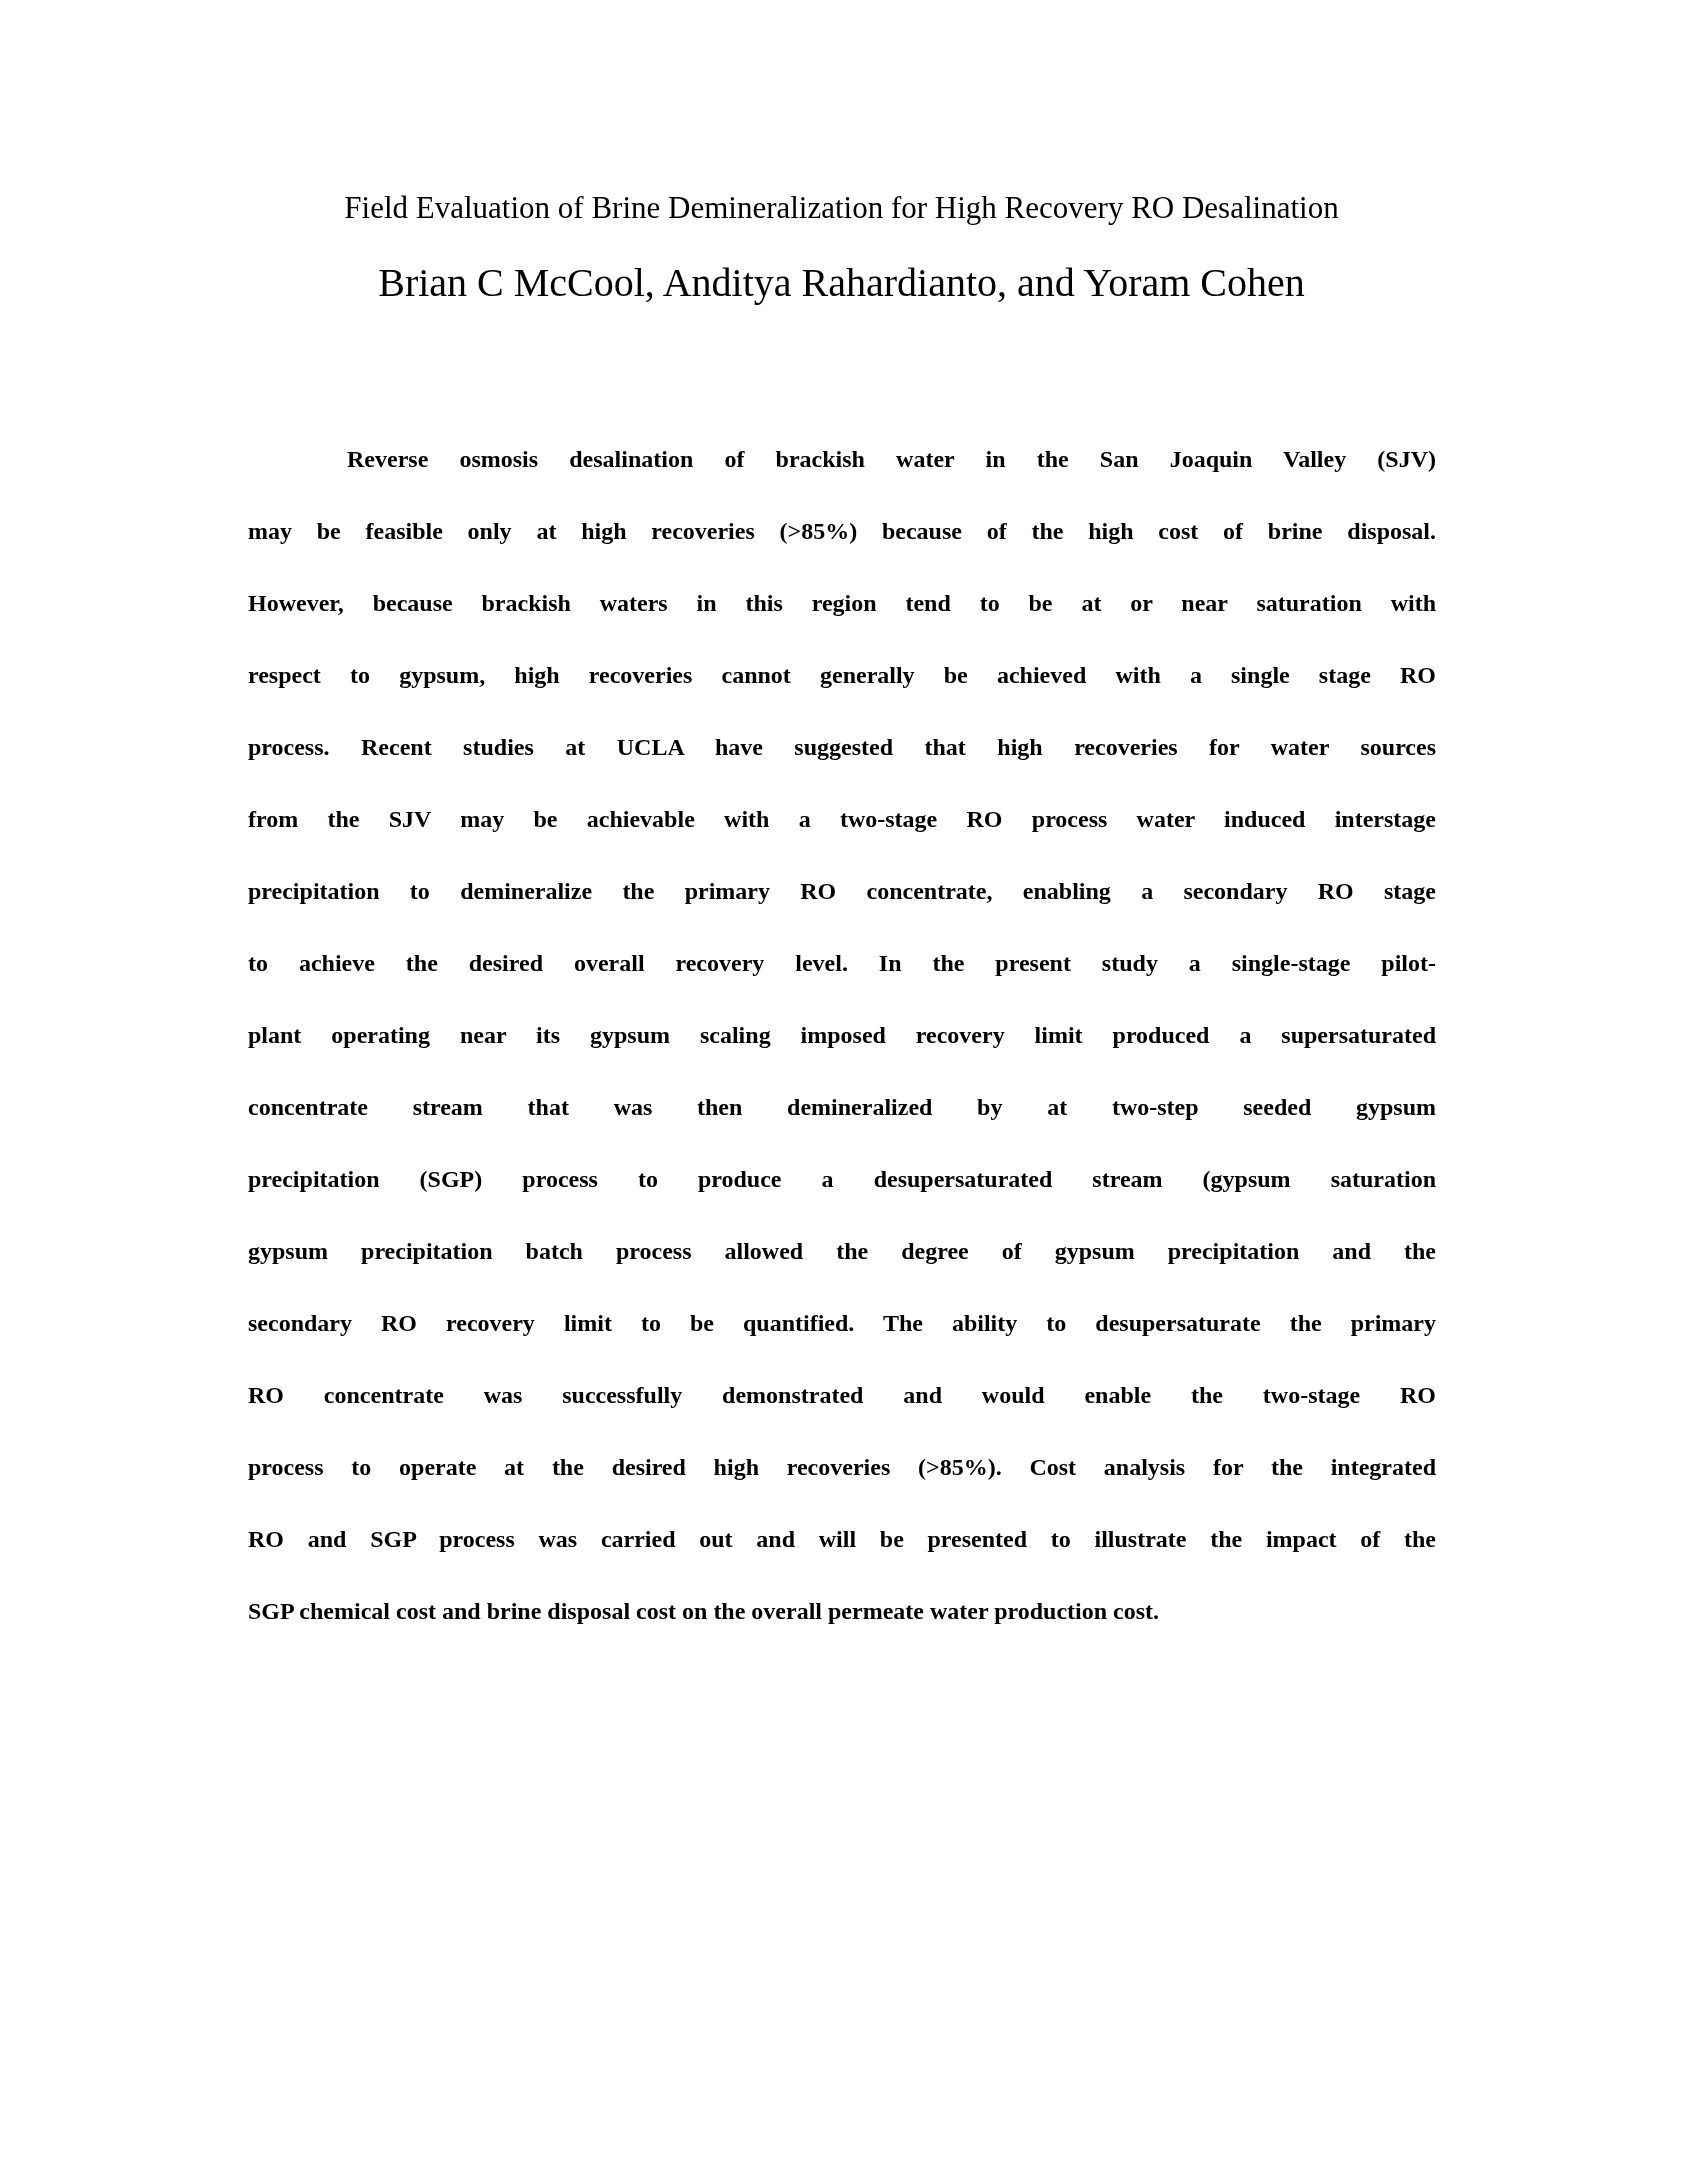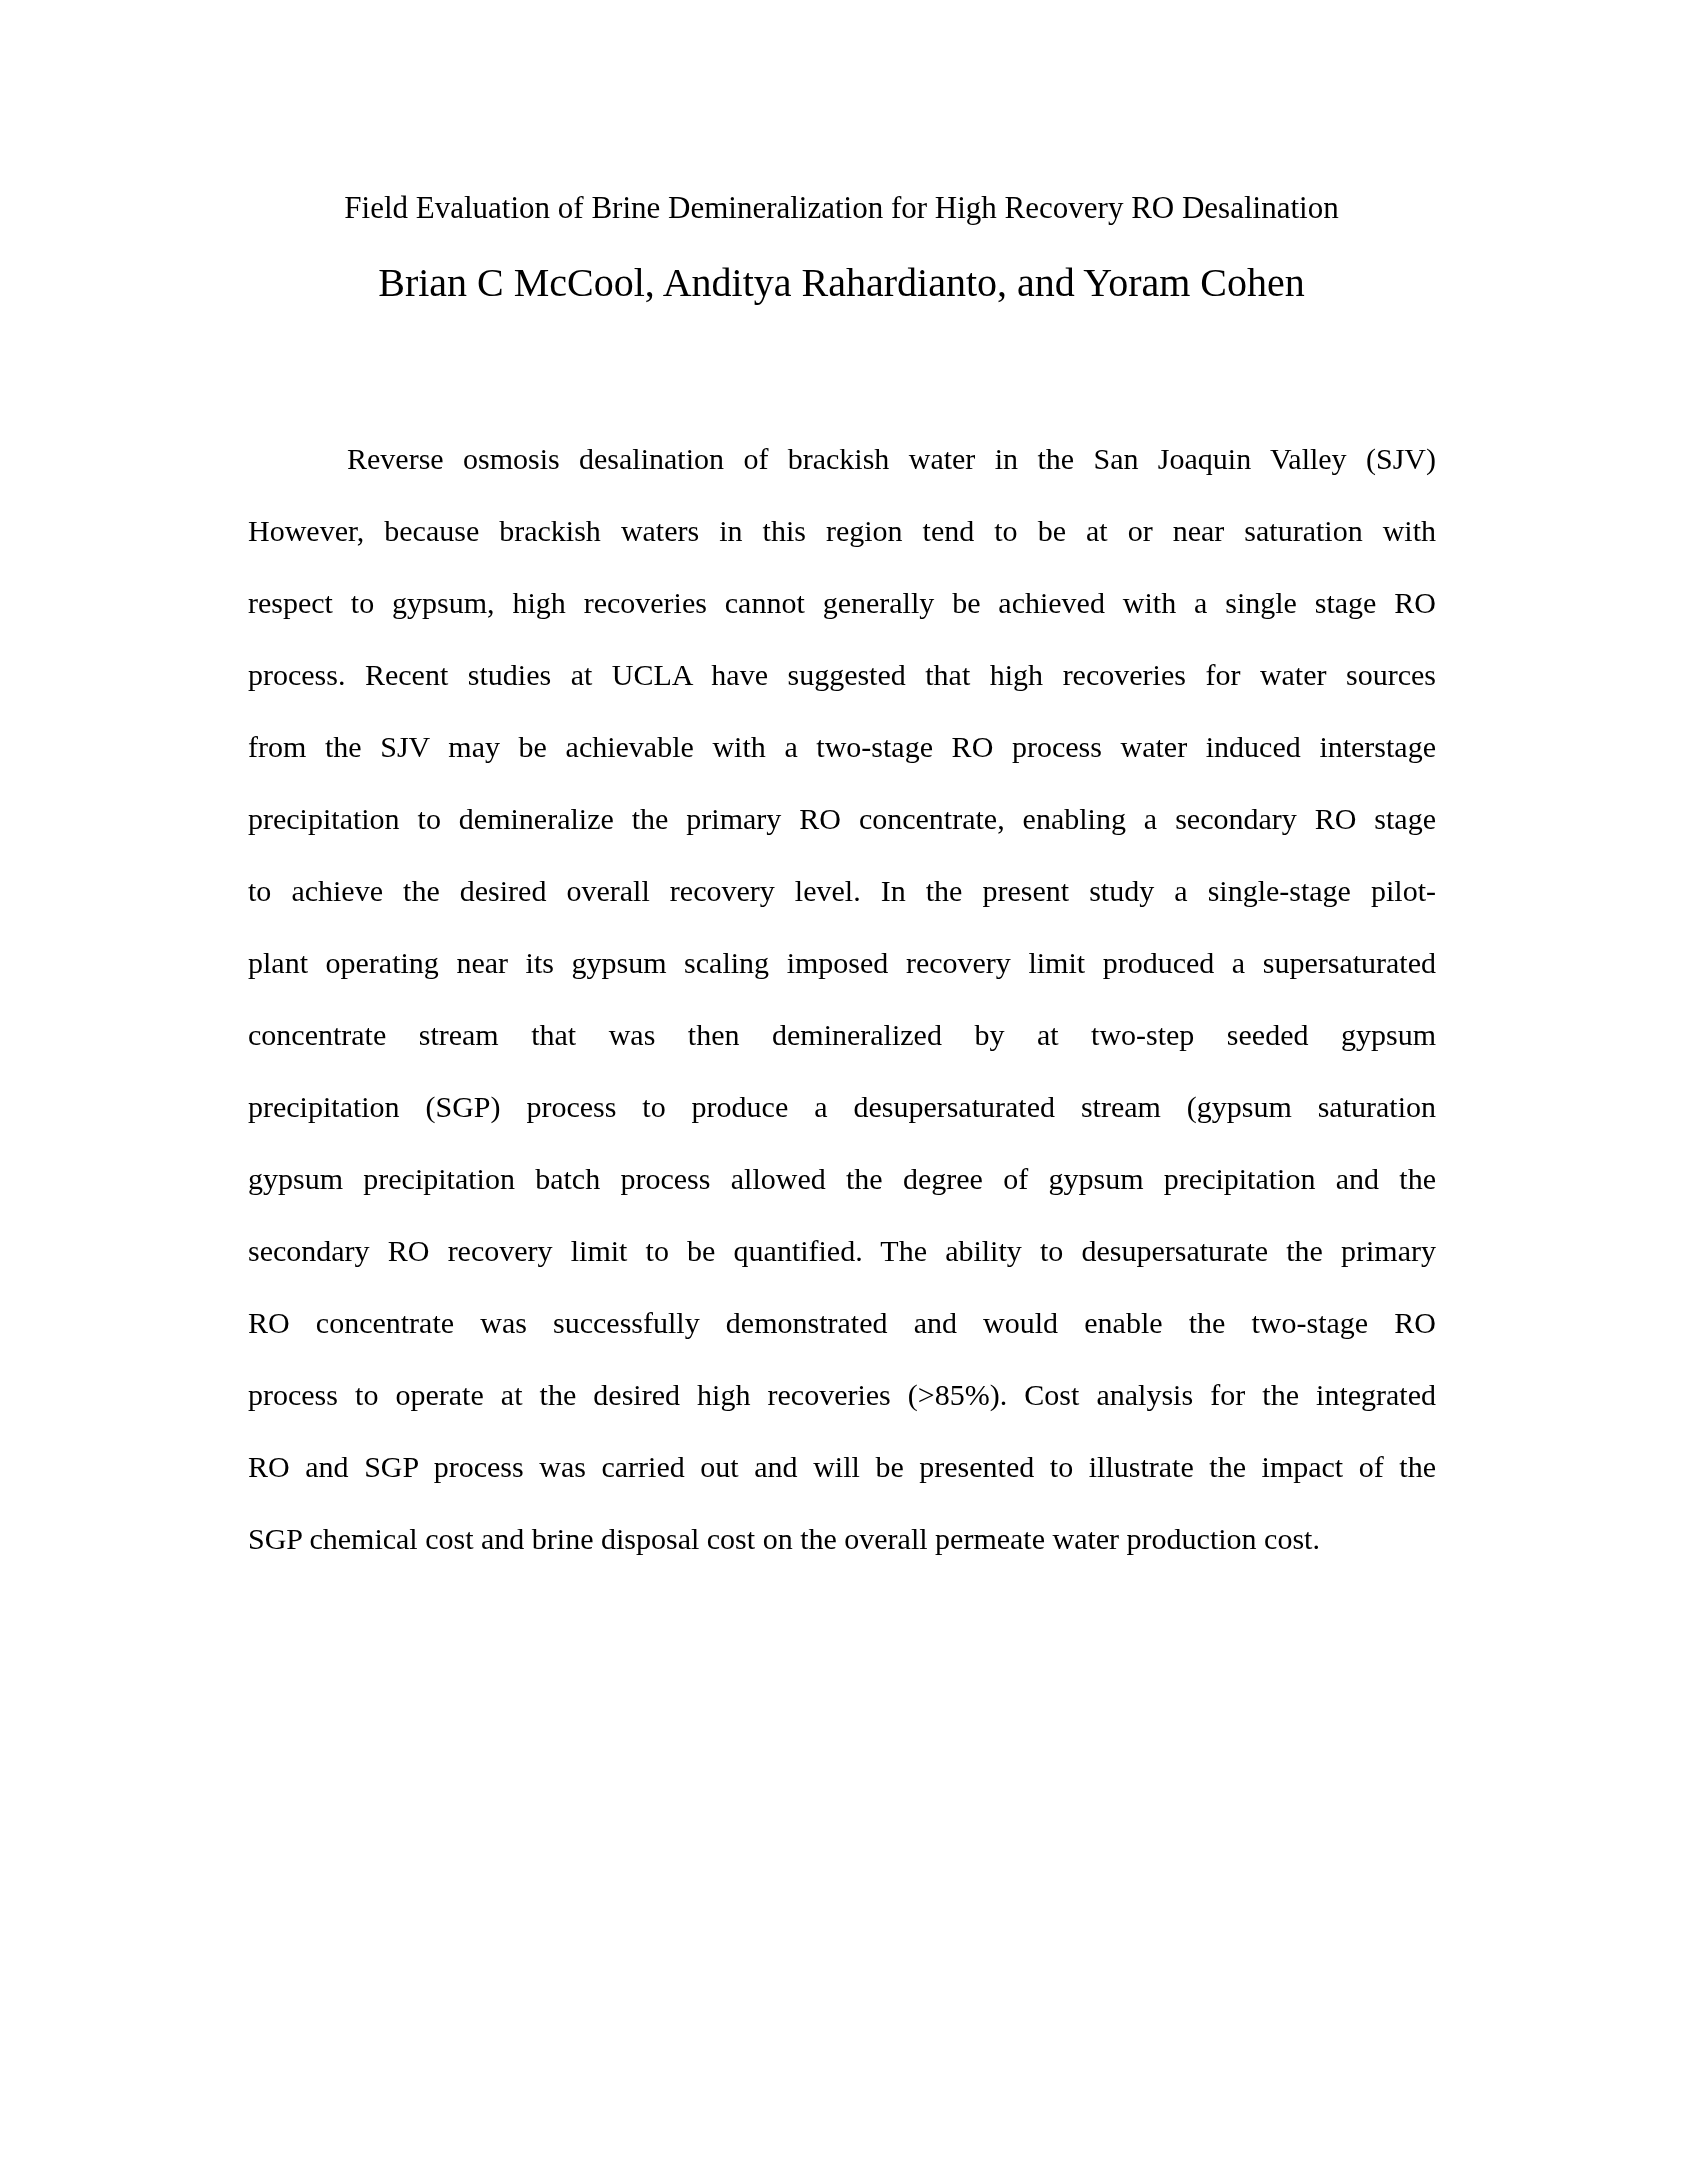--- a/index.html
+++ b/index.html
@@ -27,42 +27,44 @@
   .authors-line {
     font-size: 40px;
     line-height: 75px;
     text-align: center;
     white-space: nowrap;
   }
   .abstract {
     margin-top: 103px;
   }
   .abstract-line {
-    font-size: 30px;
+    font-size: 24px;
     line-height: 72px;
     text-align: justify;
     text-align-last: justify;
     width: 1188px;
+    font-weight: bold;
   }
   .abstract-line.first {
     text-indent: 99px;
   }
   .abstract-line.last {
     text-align-last: left;
   }
 </style>
 </head>
 <body>
 
 <div class="page">
   <div class="title-line">Field Evaluation of Brine Demineralization for High Recovery RO Desalination</div>
   <div class="authors-line">Brian C McCool, Anditya Rahardianto, and Yoram Cohen</div>
 
   <div class="abstract">
     <div class="abstract-line first">Reverse osmosis desalination of brackish water in the San Joaquin Valley (SJV)</div>
+    <div class="abstract-line">may be feasible only at high recoveries (&gt;85%) because of the high cost of brine disposal.</div>
     <div class="abstract-line">However, because brackish waters in this region tend to be at or near saturation with</div>
     <div class="abstract-line">respect to gypsum, high recoveries cannot generally be achieved with a single stage RO</div>
     <div class="abstract-line">process. Recent studies at UCLA have suggested that high recoveries for water sources</div>
     <div class="abstract-line">from the SJV may be achievable with a two-stage RO process water induced interstage</div>
     <div class="abstract-line">precipitation to demineralize the primary RO concentrate, enabling a secondary RO stage</div>
     <div class="abstract-line">to achieve the desired overall recovery level. In the present study a single-stage pilot-</div>
     <div class="abstract-line">plant operating near its gypsum scaling imposed recovery limit produced a supersaturated</div>
     <div class="abstract-line">concentrate stream that was then demineralized by at two-step seeded gypsum</div>
     <div class="abstract-line">precipitation (SGP) process to produce a desupersaturated stream (gypsum saturation</div>
     <div class="abstract-line">gypsum precipitation batch process allowed the degree of gypsum precipitation and the</div>

